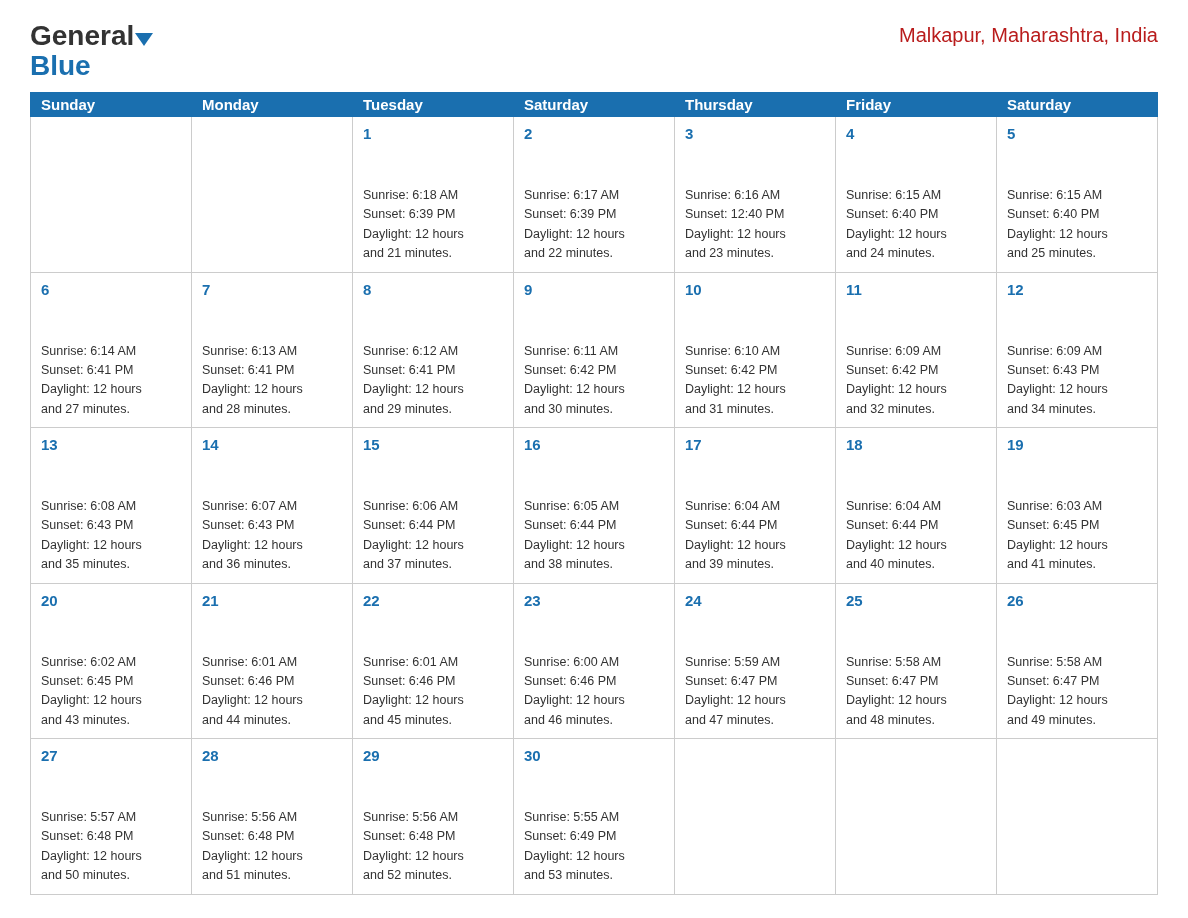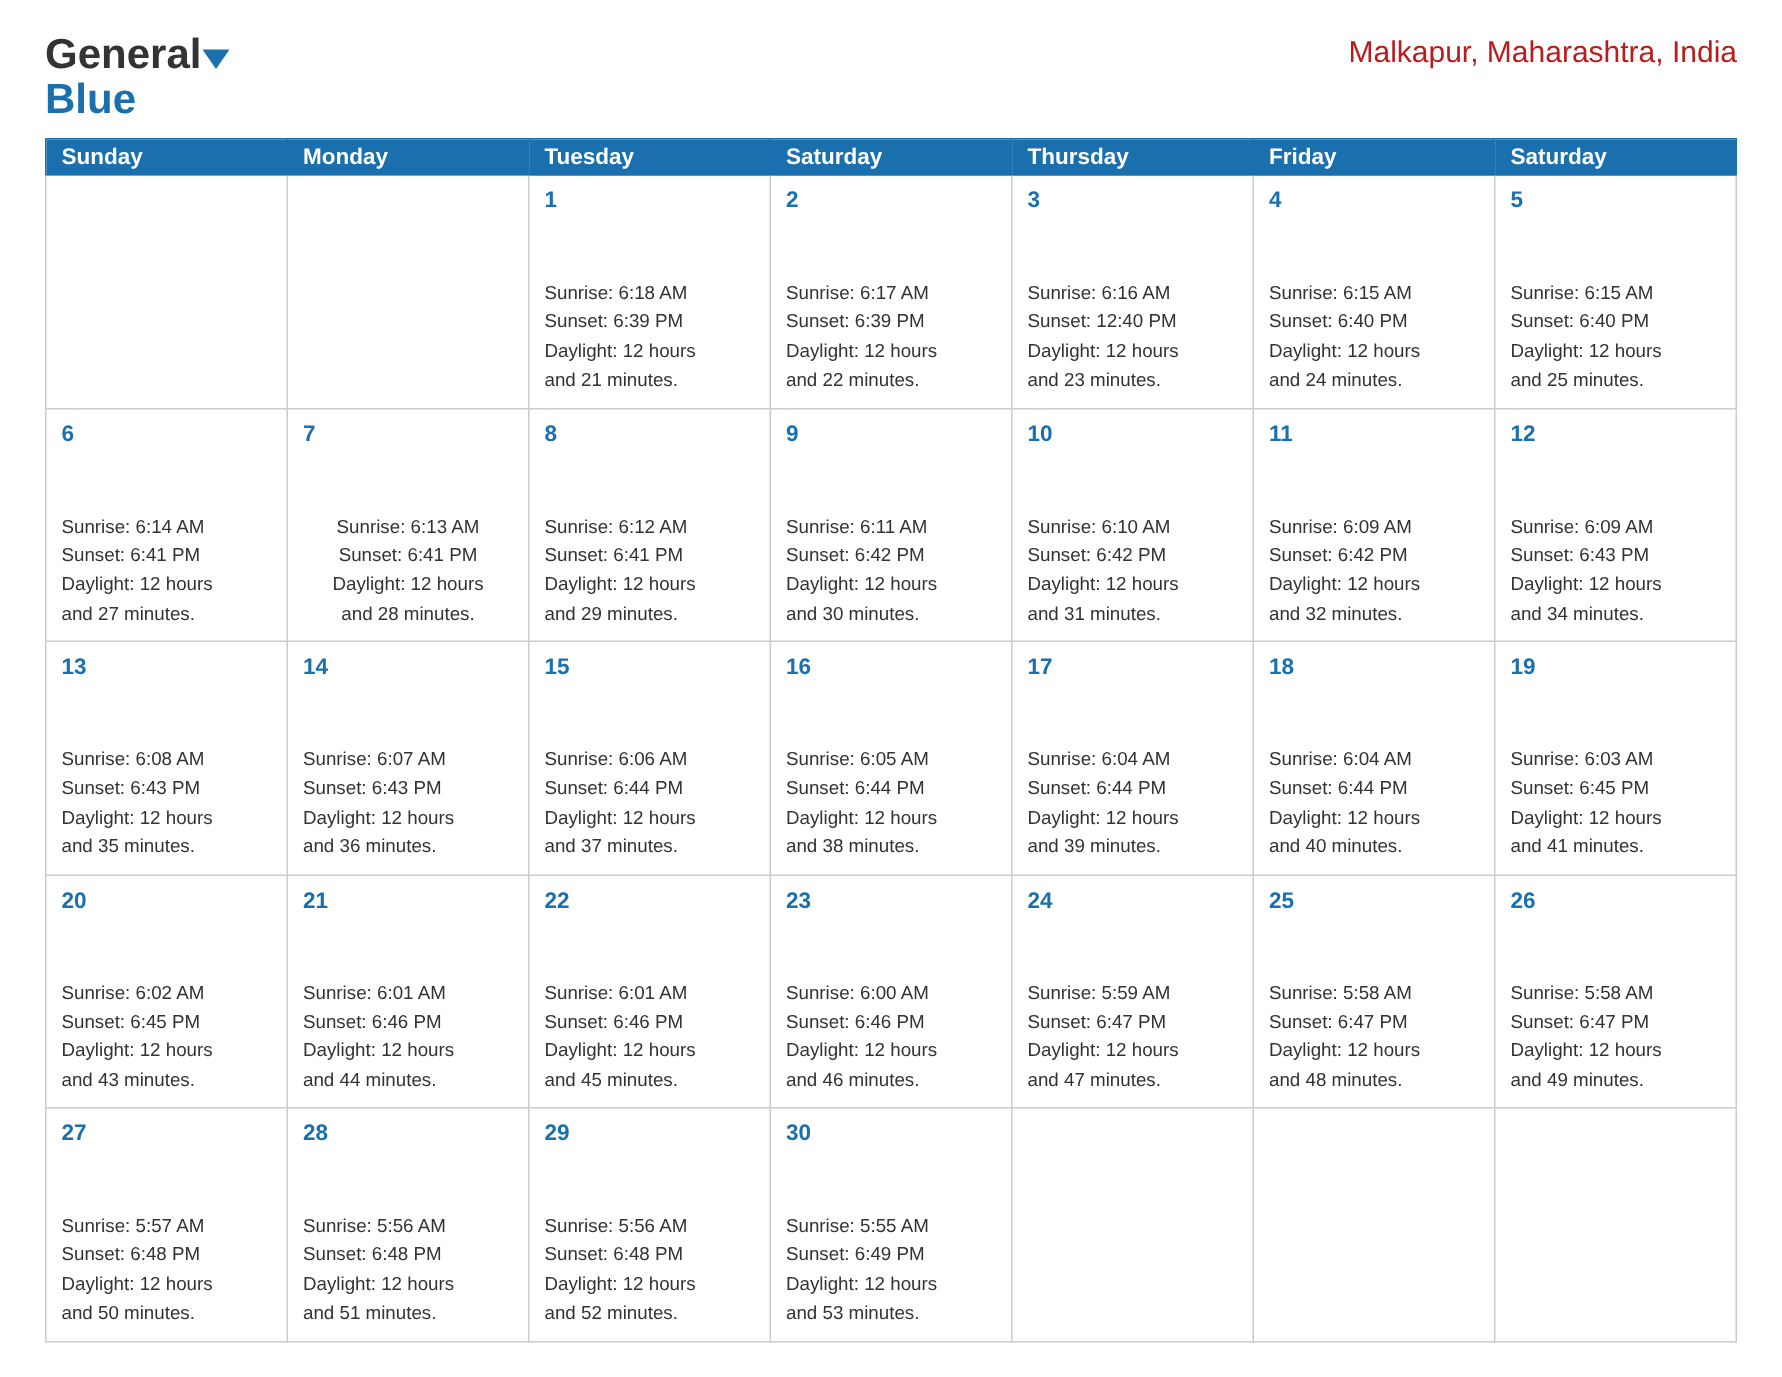--- a/index.html
+++ b/index.html
@@ -144,21 +144,21 @@
       <tr>
         <td>
           <span class="day-number">6</span>
           <div class="day-info" style="white-space: pre-line;">Sunrise: 6:14 AM
 Sunset: 6:41 PM
 Daylight: 12 hours
 and 27 minutes.</div>
         </td>
         <td>
           <span class="day-number">7</span>
-          <div class="day-info" style="white-space: pre-line; text-align: center;">Sunrise: 6:13 AM
+          <div class="day-info" style="white-space: pre-line;">Sunrise: 6:13 AM
 Sunset: 6:41 PM
 Daylight: 12 hours
 and 28 minutes.</div>
         </td>
         <td>
           <span class="day-number">8</span>
           <div class="day-info" style="white-space: pre-line;">Sunrise: 6:12 AM
 Sunset: 6:41 PM
 Daylight: 12 hours
 and 29 minutes.</div>

